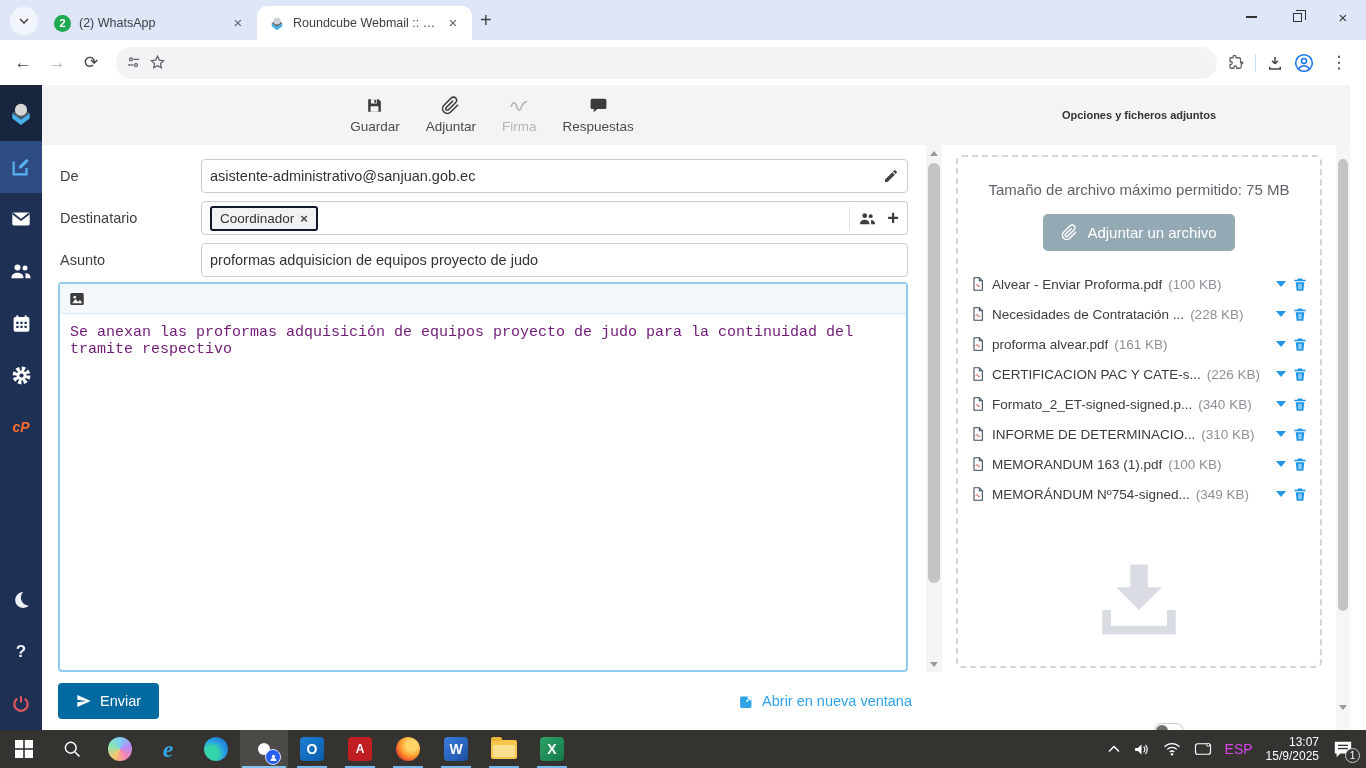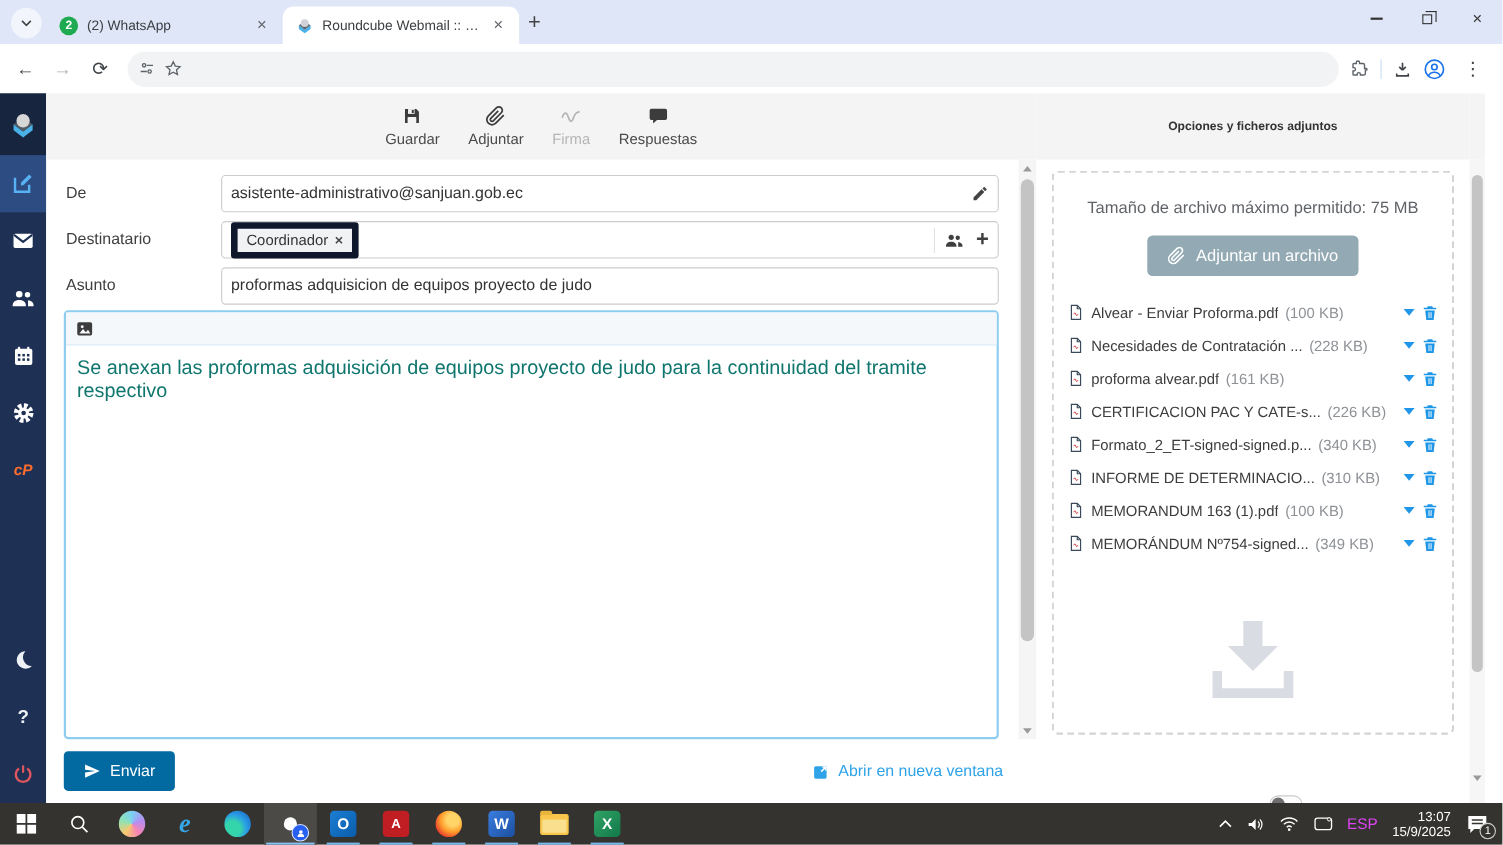--- a/index.html
+++ b/index.html
@@ -47,27 +47,27 @@
   .gray-strip { height:60px; background:#f4f4f4; flex:none; }
   .compose-toolbar { display:flex; justify-content:center; align-items:center; gap:26px; height:100%; }
   .ct-btn { display:flex; flex-direction:column; align-items:center; gap:4px; font-size:13.5px; color:#4a4a4a;justify-content:center; }
   .ct-btn.disabled { color:#b5b5b5; }
 
   .form-area { position:relative; height:527px; padding:14px 34px 0 16px; }
   .form-row { display:flex; align-items:center; margin-bottom:8px; }
   .form-label { width:143px; font-size:14.5px; color:#3f3f3f; padding-left:2px; flex:none; }
   .input-wrap { flex:1; height:34px; border:1px solid #ccc; border-radius:4px; display:flex; align-items:center; padding:0 8px; background:#fff; }
   .input-wrap input { flex:1; border:none; outline:none; font-size:14.5px; color:#333; font-family:"Liberation Sans",sans-serif; background:transparent; }
-  .chip { display:flex; align-items:center; gap:6px; background:#f1f2f4; border:6px solid #0f172a; border-radius:3px; padding:3px 8px; font-size:13.5px; color:#333; }
+  .chip { display:flex; align-items:center; gap:6px; background:#f1f2f4; border:2px solid #0f172a; border-radius:3px; padding:3px 8px; font-size:13.5px; color:#333; }
   .chip .chip-x { font-weight:bold; color:#444; font-size:13px; }
   .field-icons { display:flex; align-items:center; gap:10px; padding-left:8px; }
 
   .editor { position:absolute; left:16px; right:34px; top:137px; height:390px; border:2px solid #8ecdf0; border-radius:4px; background:#fff; display:flex; flex-direction:column; }
   .editor-toolbar { height:30px; background:#f5f8fb; border-bottom:1px solid #d9ecf7; display:flex; align-items:center; padding:0 8px; }
-  .editor-body { flex:1; padding:10px; font-family:Liberation Sans, sans-serif; font-size:18px; color:#0f766e; }
+  .editor-body { flex:1; padding:10px; font-family:Liberation Mono, monospace; font-size:15px; color:#701a75; }
 
   .v-scroll { position:absolute; right:0; top:0; width:16px; height:100%; background:#f5f5f5; }
   .v-scroll .arrow { position:absolute; left:0; width:16px; height:16px; display:flex; align-items:center; justify-content:center; }
   .v-scroll .thumb { position:absolute; left:2px; width:12px; border-radius:6px; background:#c4c4c4; }
   .tri-up { width:0; height:0; border-left:4px solid transparent; border-right:4px solid transparent; border-bottom:5px solid #9a9a9a; }
   .tri-dn { width:0; height:0; border-left:4px solid transparent; border-right:4px solid transparent; border-top:5px solid #9a9a9a; }
 
   .main-footer { height:58px; flex:none; display:flex; align-items:center; justify-content:space-between; padding:0 30px 0 16px; }
   .send-btn { display:flex; align-items:center; gap:8px; background:#0369a1; color:#fff; font-size:14.5px; border:none; border-radius:4px; padding:10px 18px; }
   .open-link { display:flex; align-items:center; gap:7px; color:#2fa3e8; font-size:14.5px;justify-content:center; }

